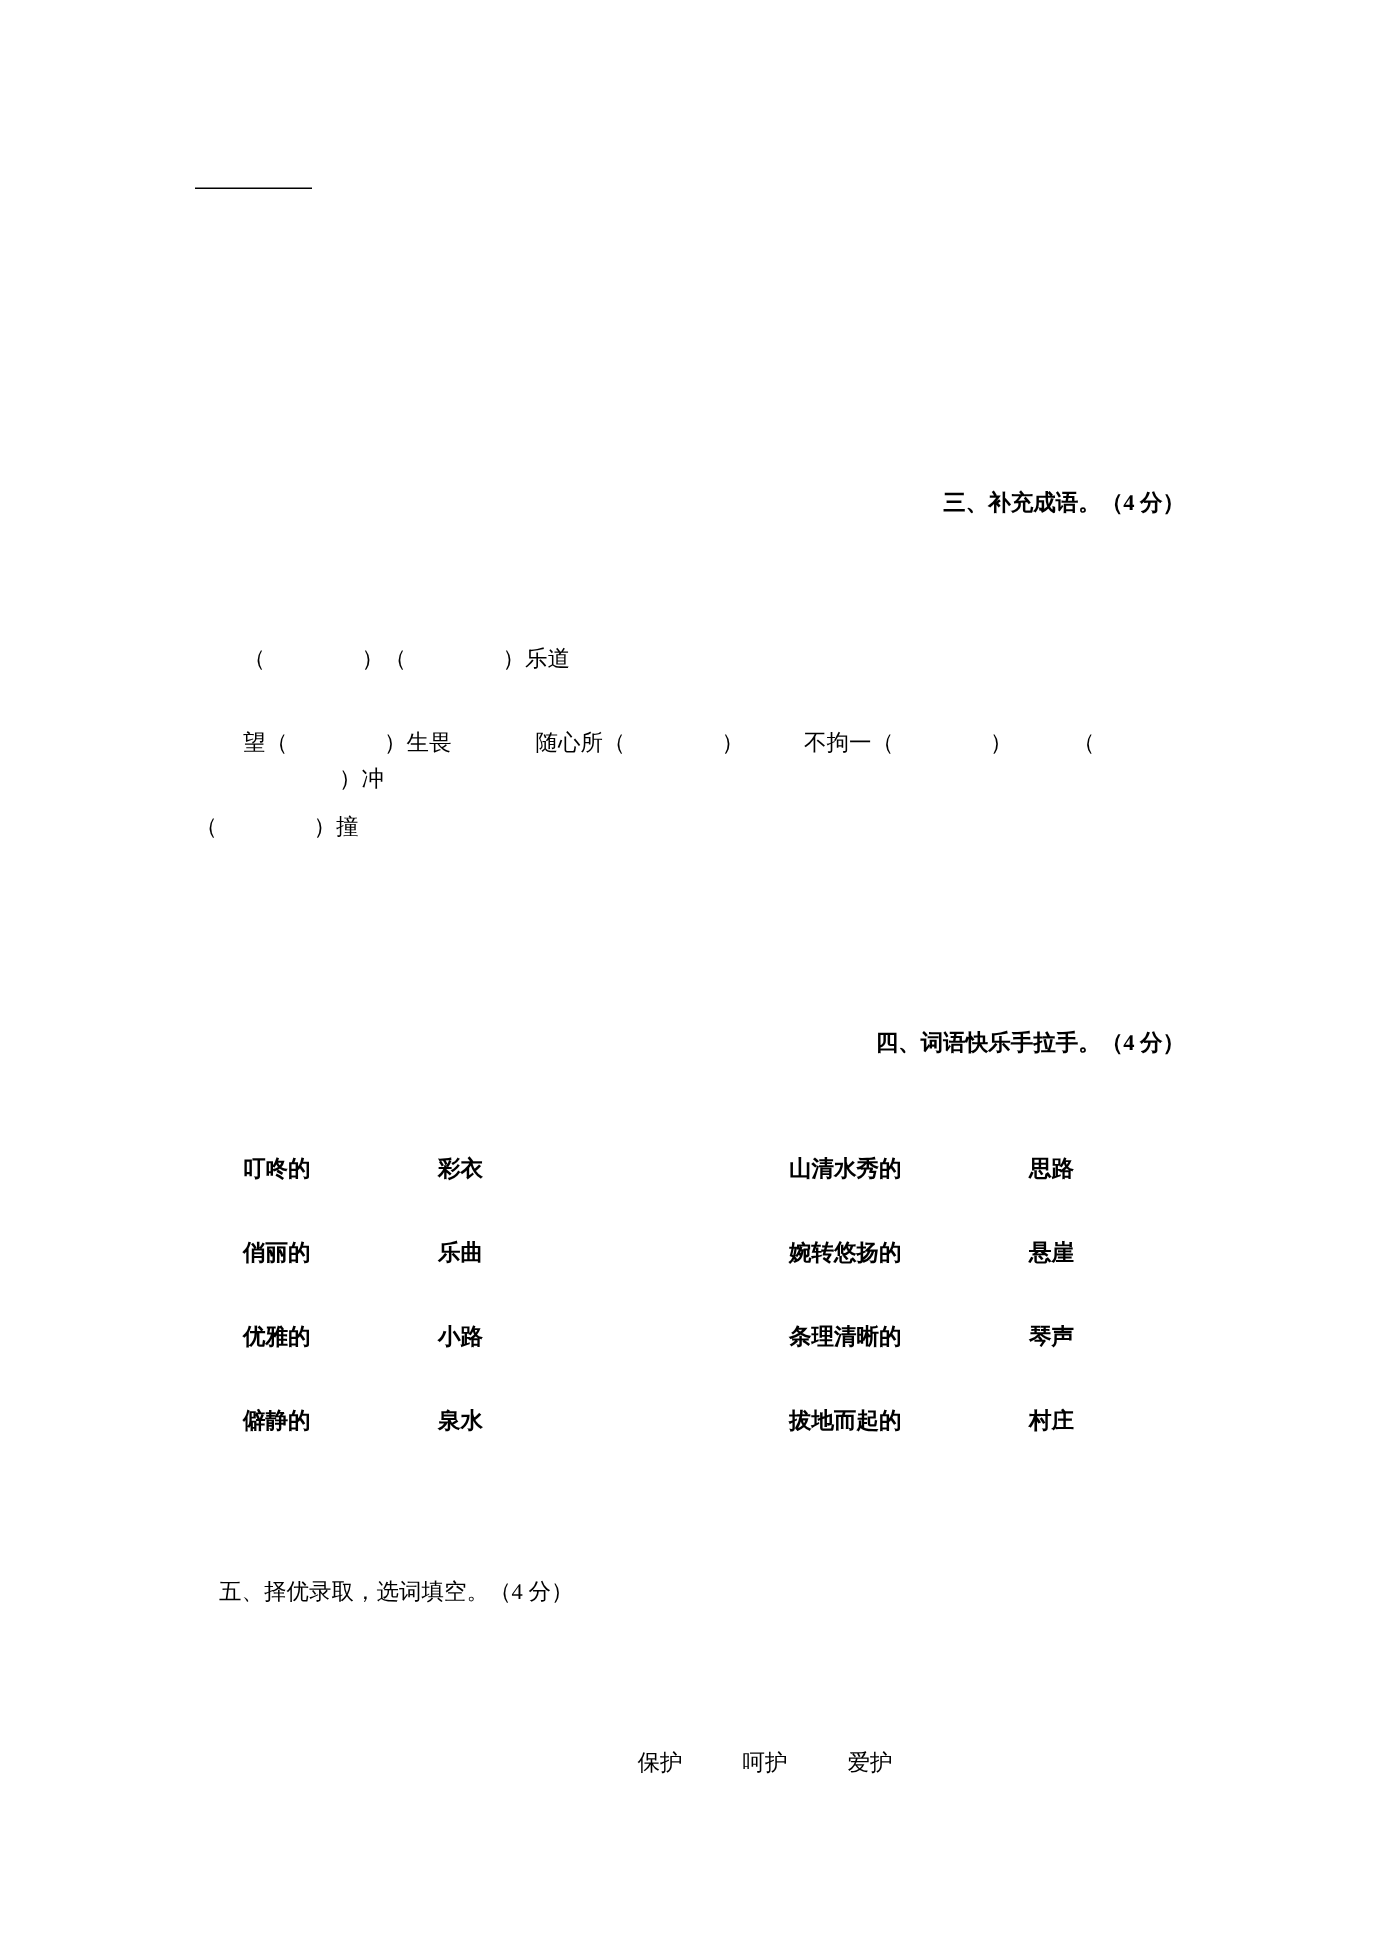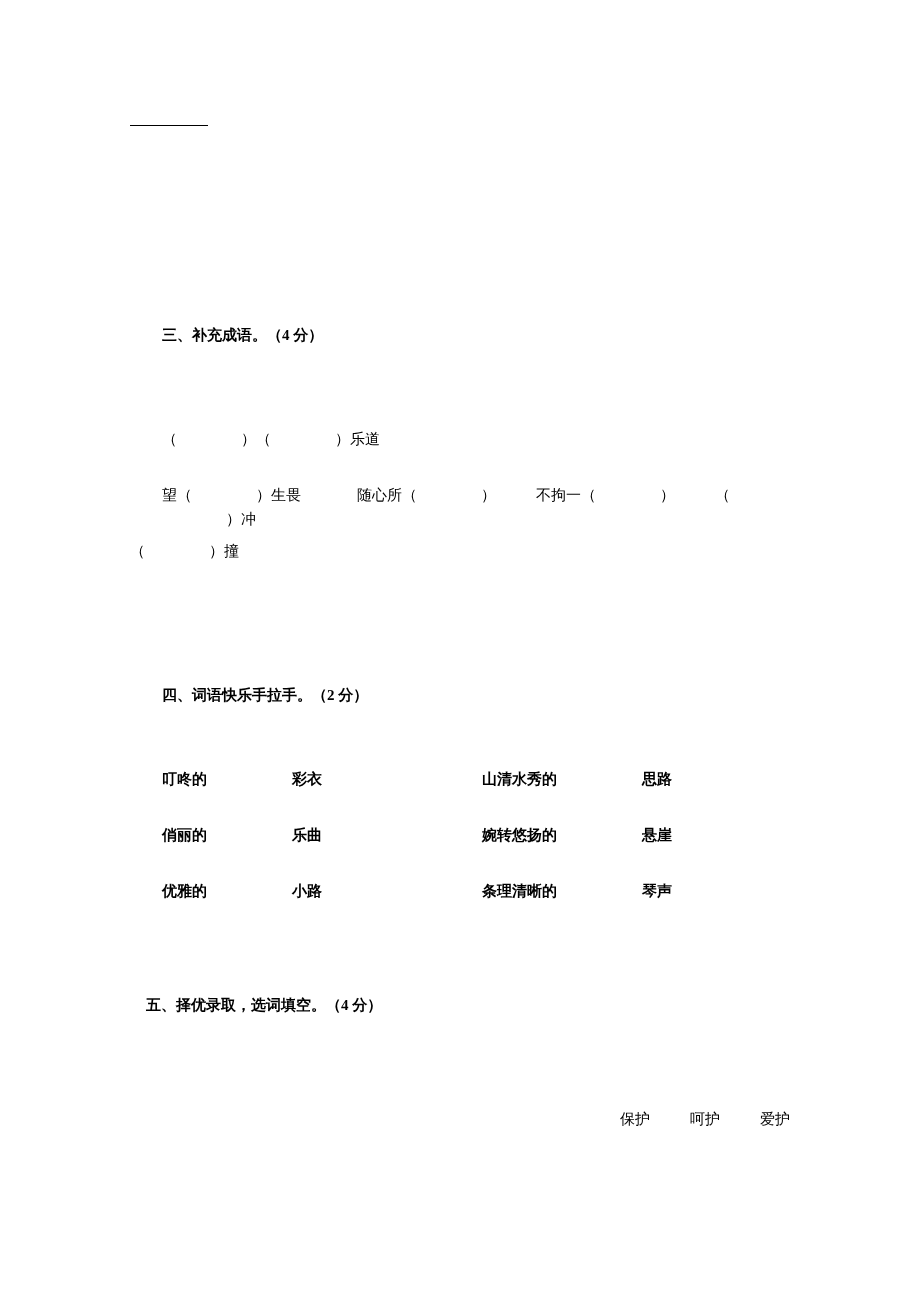--- a/index.html
+++ b/index.html
@@ -30,40 +30,41 @@
       position: relative;
       top: -2px;
     }
     .blank-80 { width: 80px; }
     .blank-78 { width: 78px; }
     .section-title {
       font-weight: bold;
       margin-top: 40px;
       margin-bottom: 40px;
       text-indent: 32px;
+      text-align: right;
     }
     .line1 {
       padding-left: 32px;
     }
     .gap-40 { display: inline-block; width: 40px; }
     .gap-48 { display: inline-block; width: 48px; }
     .gap-56 { display: inline-block; width: 56px; }
     .paren-gap { display: inline-block; width: 64px; }
     .matching-section {
       padding-left: 32px;
       margin-top: 60px;
       font-weight: bold;
     }
     .matching-row {
       display: flex;
       margin-bottom: 32px;
     }
     .match-col1 { width: 130px; }
     .match-col2 { width: 190px; }
-    .match-col3 { width: 160px; }
+    .match-col3 { width: 160px; margin-left: 44px; }
     .match-col4 { width: 80px; }
     .section3-block {
       margin-top: 80px;
     }
     .idiom-line1 {
       padding-left: 32px;
       margin-bottom: 8px;
     }
     .idiom-line2 {
       padding-left: 32px;
@@ -72,27 +73,27 @@
     }
     .idiom-line3 {
       padding-left: 32px;
       margin-top: 32px;
     }
     .idiom-line4 {
       padding-left: 0px;
       margin-top: 8px;
     }
     .section5-title {
-      font-weight: bold;
+      font-weight: normal;
       margin-top: 90px;
       margin-bottom: 40px;
       padding-left: 16px;
     }
     .word-options {
-      text-align: right;
+      text-align: center;
       margin-top: 90px;
       padding-left: 100px;
     }
     .big-gap { height: 140px; }
     .mid-gap { height: 80px; }
     .top-section {
       margin-bottom: 0;
     }
   </style>
 </head>
@@ -115,40 +116,46 @@
   <div class="idiom-line3">
     <span>望</span><span>（</span><span class="paren-gap"></span><span>）</span><span>生畏</span><span class="gap-56"></span><span>随心所</span><span>（</span><span class="paren-gap"></span><span>）</span><span class="gap-40"></span><span>不拘一</span><span>（</span><span class="paren-gap"></span><span>）</span><span class="gap-40"></span><span>（</span><span class="paren-gap"></span><span>）</span><span>冲</span>
   </div>
   <div class="idiom-line4">
     <span>（</span><span class="paren-gap"></span><span>）</span><span>撞</span>
   </div>
 </div>
 
 <div class="mid-gap"></div>
 
-<div class="section-title">四、词语快乐手拉手。（2 分）</div>
+<div class="section-title">四、词语快乐手拉手。（4 分）</div>
 
 <div class="matching-section">
   <div class="matching-row">
     <div class="match-col1">叮咚的</div>
     <div class="match-col2">彩衣</div>
     <div class="match-col3">山清水秀的</div>
     <div class="match-col4">思路</div>
   </div>
   <div class="matching-row">
     <div class="match-col1">俏丽的</div>
     <div class="match-col2">乐曲</div>
     <div class="match-col3">婉转悠扬的</div>
     <div class="match-col4">悬崖</div>
   </div>
   <div class="matching-row">
     <div class="match-col1">优雅的</div>
     <div class="match-col2">小路</div>
     <div class="match-col3">条理清晰的</div>
     <div class="match-col4">琴声</div>
   </div>
+  <div class="matching-row">
+    <div class="match-col1">僻静的</div>
+    <div class="match-col2">泉水</div>
+    <div class="match-col3">拔地而起的</div>
+    <div class="match-col4">村庄</div>
+  </div>
 </div>
 
 <div class="section5-title">五、择优录取，选词填空。（4 分）</div>
 
 <div class="word-options">
   <span>保护</span><span class="gap-40"></span><span>呵护</span><span class="gap-40"></span><span>爱护</span>
 </div>
 
 </body></html>

